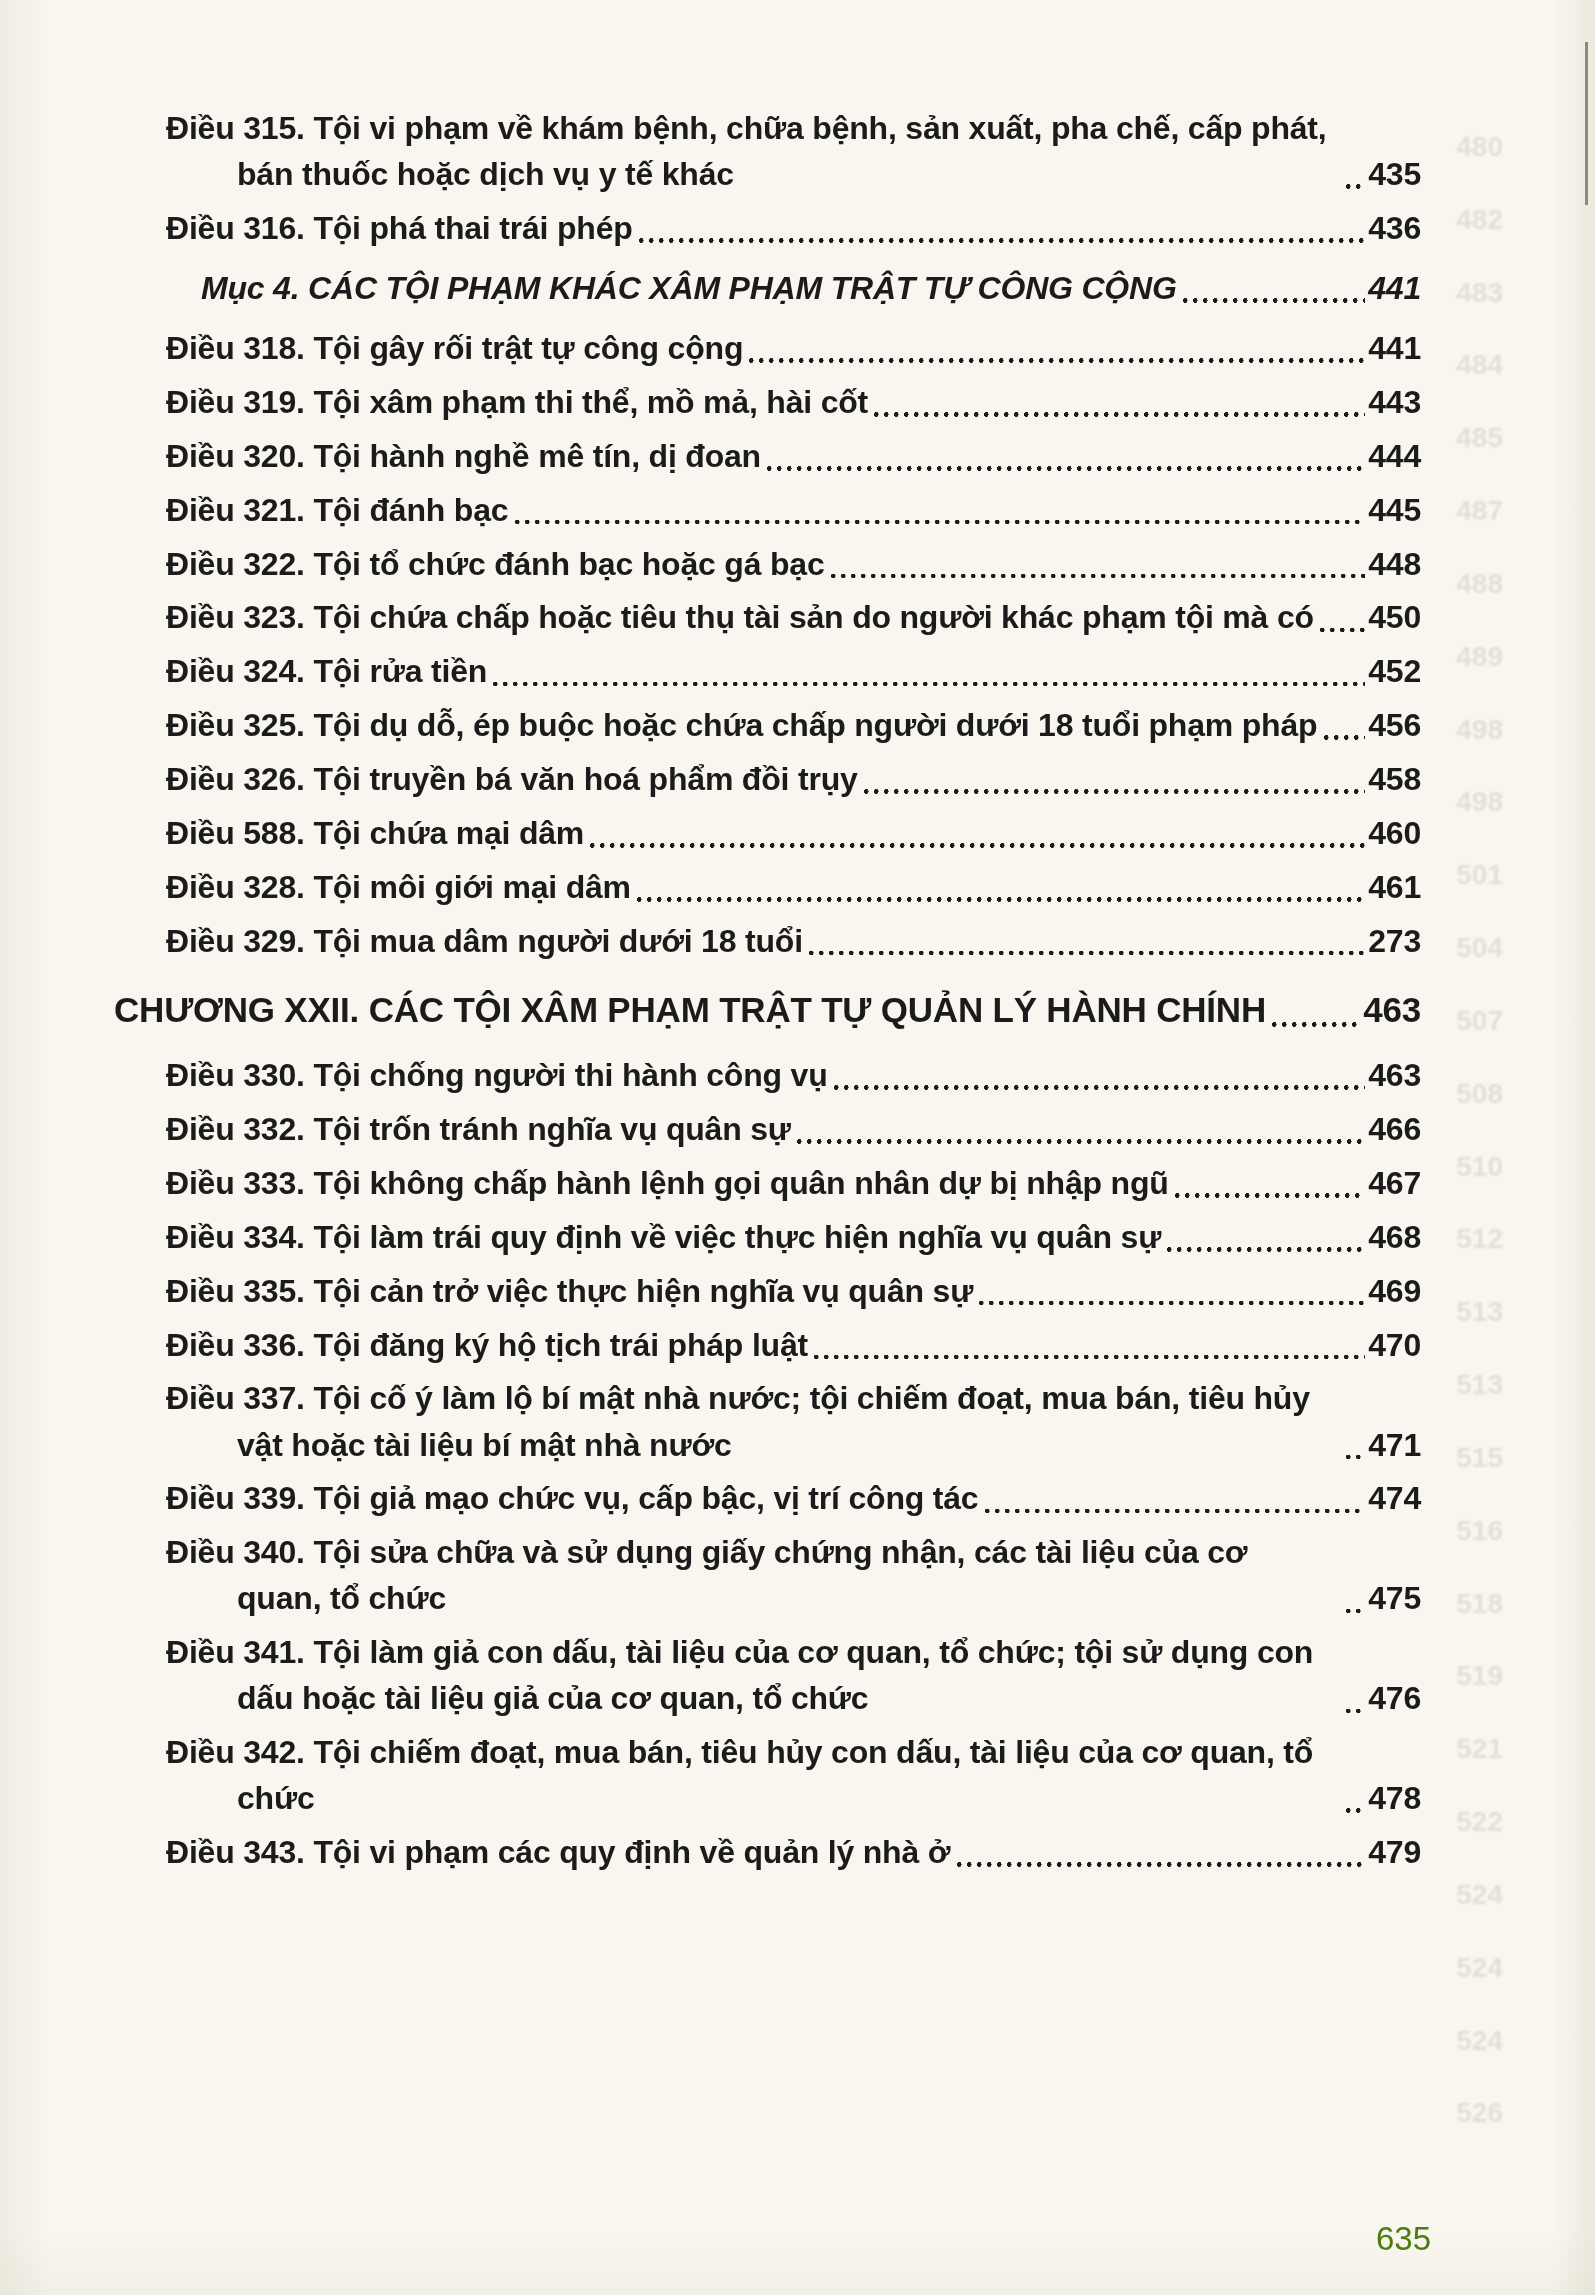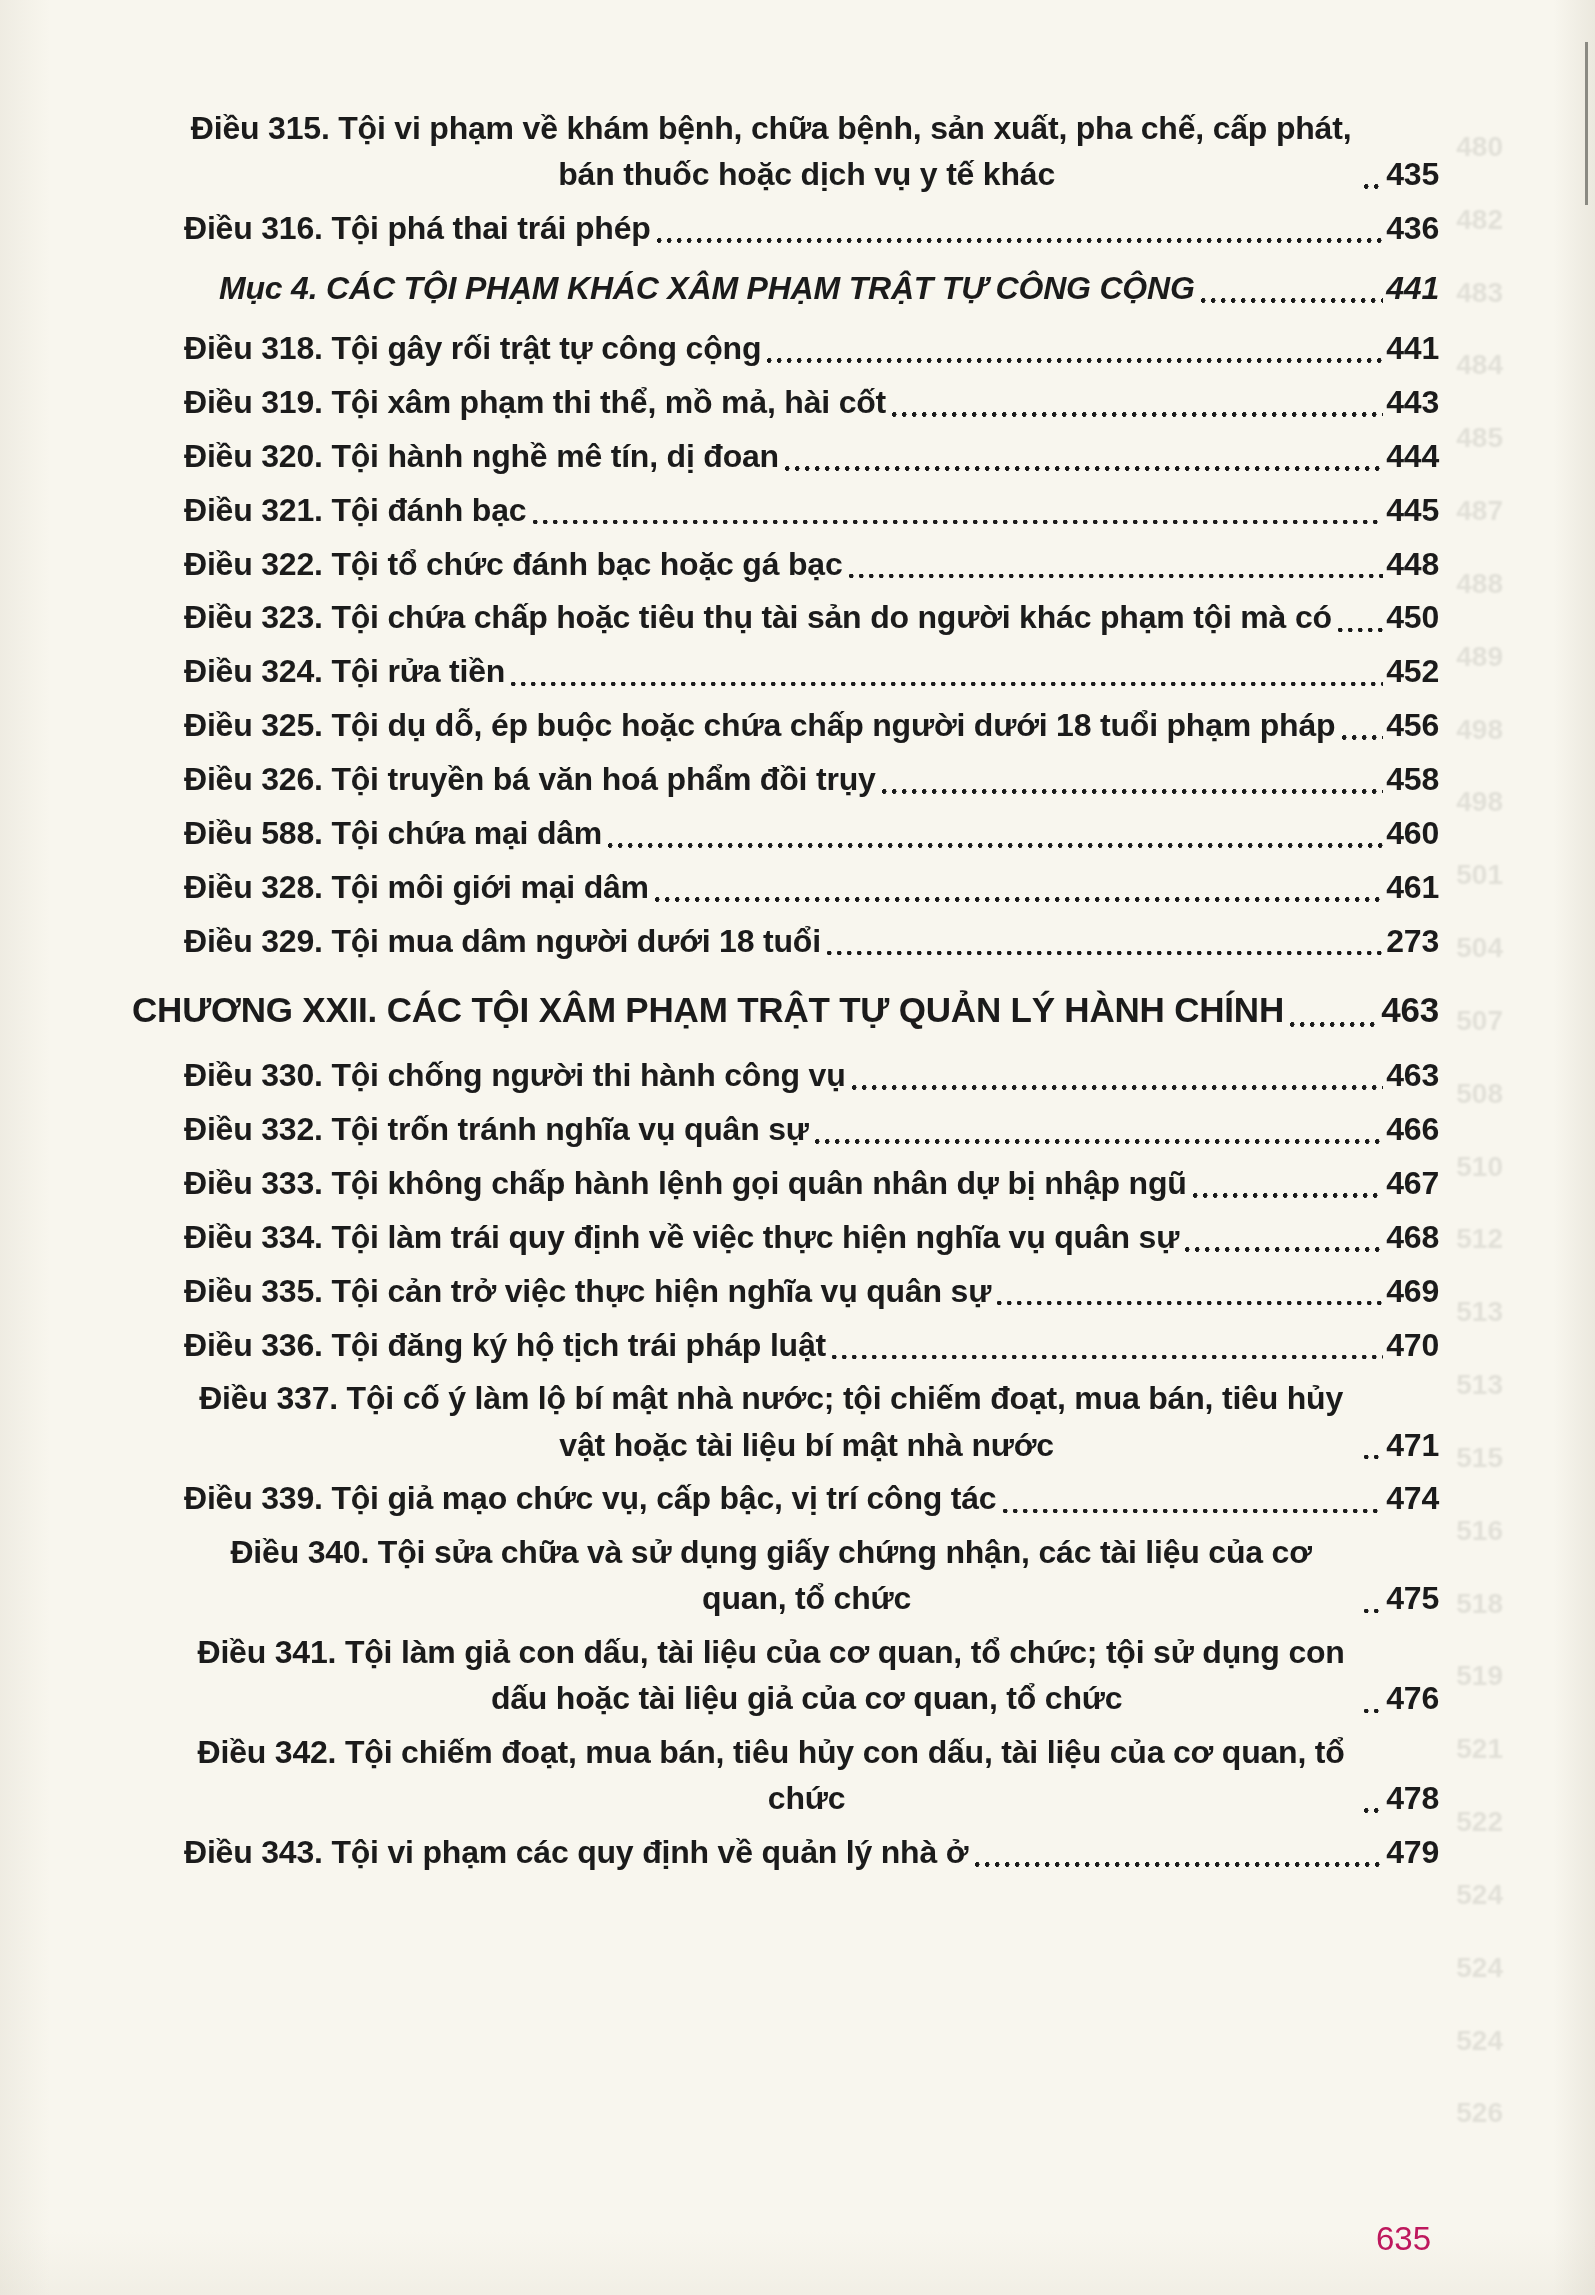--- a/index.html
+++ b/index.html
@@ -15,24 +15,23 @@
   
   .page-bg {
     position: absolute; inset: 0;
     background:
       linear-gradient(90deg, rgba(210,205,190,0.25) 0, rgba(255,255,255,0) 50px),
       linear-gradient(270deg, rgba(205,200,185,0.30) 0, rgba(255,255,255,0) 42px),
       linear-gradient(0deg, rgba(215,210,195,0.20) 0, rgba(255,255,255,0) 64px);
   }
   .toc {
     position: absolute;
-    left: 128px;
+    left: 110px;
     top: 105px;
     width: 1311px;
-    text-align: center;
   }
   .entry {
     display: flex;
     align-items: flex-end;
     font-size: 32px;
     font-weight: bold;
     line-height: 1.44;
     margin-bottom: 7.8px;
     letter-spacing: -0.2px;
   }
@@ -63,21 +62,21 @@
     background-size: 10px 8.5px;
     background-repeat: repeat-x;
     background-position: left bottom;
   }
   .pg { flex: 0 0 auto; }
   .footer-num {
     position: absolute;
     right: 164px;
     bottom: 37px;
     font-size: 33px;
-    color: #be185d;
+    color: #4d7c0f;
   }
   .ghost-num {
     position: absolute;
     right: 92px;
     font-size: 28px;
     font-weight: bold;
     color: #6d6f66;
     opacity: 0.16;
     filter: blur(0.8px);
   }

